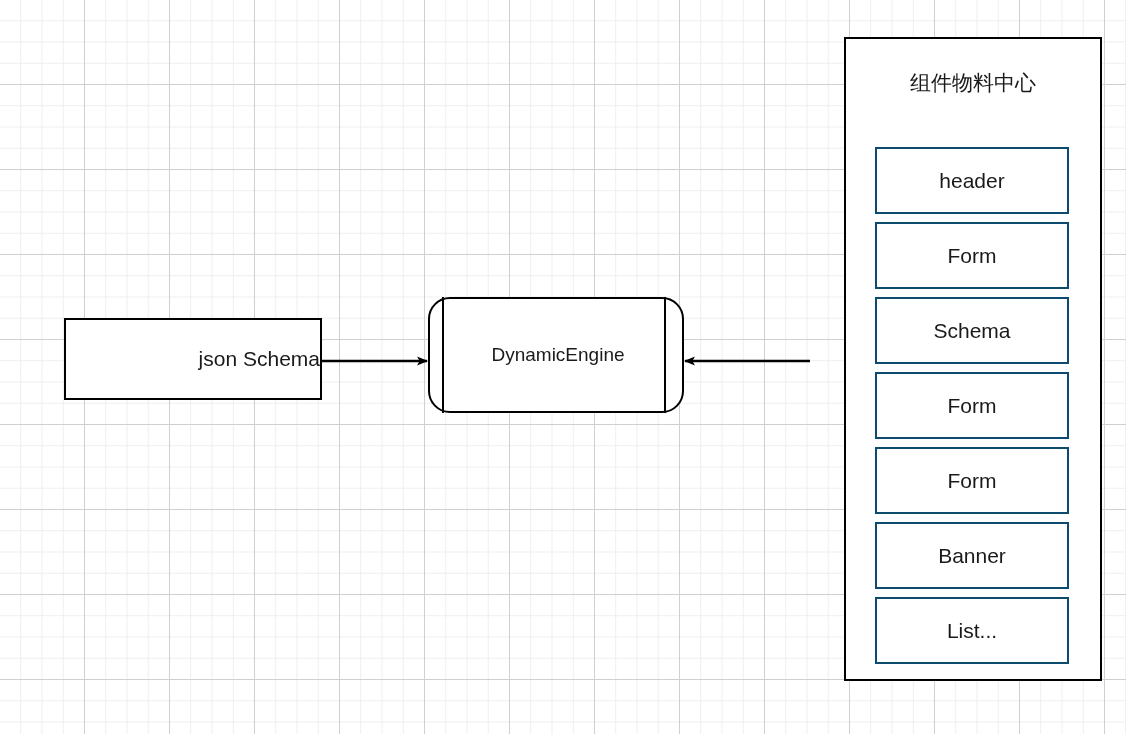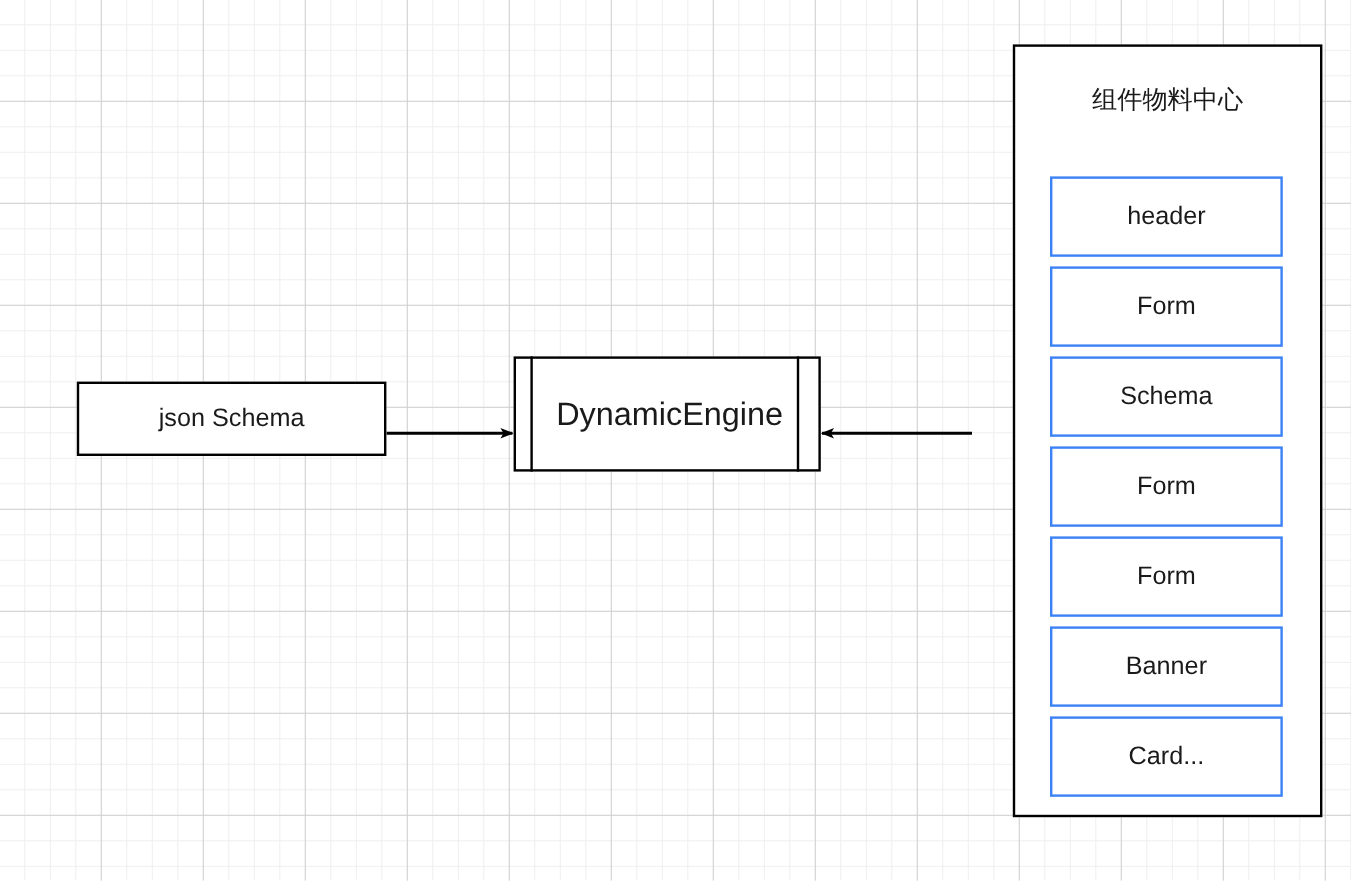--- a/index.html
+++ b/index.html
@@ -38,31 +38,33 @@
     align-items: center;
     justify-content: center;
     color: #1a1a1a;
   }
 
   
   #json-schema-node {
     left: 64px;
     top: 318px;
     width: 258px;
-    height: 62px;
+    height: 82px;
     font-size: 21px;
+    justify-content: flex-end;
   }
 
   
   #dynamic-engine-node {
     left: 428px;
     top: 297px;
     width: 256px;
-    height: 96px;
-    font-size: 27px;
+    height: 116px;
+    font-size: 19px;
+    border-radius: 22px;
   }
   #dynamic-engine-node .rail {
     position: absolute;
     top: -2px;
     bottom: -2px;
     width: 2px;
     background: #000000;
   }
   #dynamic-engine-node .rail.left { left: 12px; }
   #dynamic-engine-node .rail.right { right: 16px; }
@@ -99,21 +101,21 @@
     left: 29px;
     top: 108px;
     width: 194px;
   }
   .material-item {
     box-sizing: border-box;
     width: 194px;
     height: 67px;
     margin-bottom: 8px;
     background: #ffffff;
-    border: 2px solid #3b82f6;
+    border: 2px solid #0c4a6e;
     display: flex;
     align-items: center;
     justify-content: center;
     font-size: 21px;
     color: #1a1a1a;
   }
   .material-item:last-child { margin-bottom: 0; }
 
   
   #edges {
@@ -170,18 +172,18 @@
       <div class="material-item">
         <span>Form</span>
       </div>
       <div class="material-item">
         <span>Form</span>
       </div>
       <div class="material-item">
         <span>Banner</span>
       </div>
       <div class="material-item">
-        <span>Card...</span>
+        <span>List...</span>
       </div>
     </div>
   </div>
 
 </div>
 
 </body></html>

